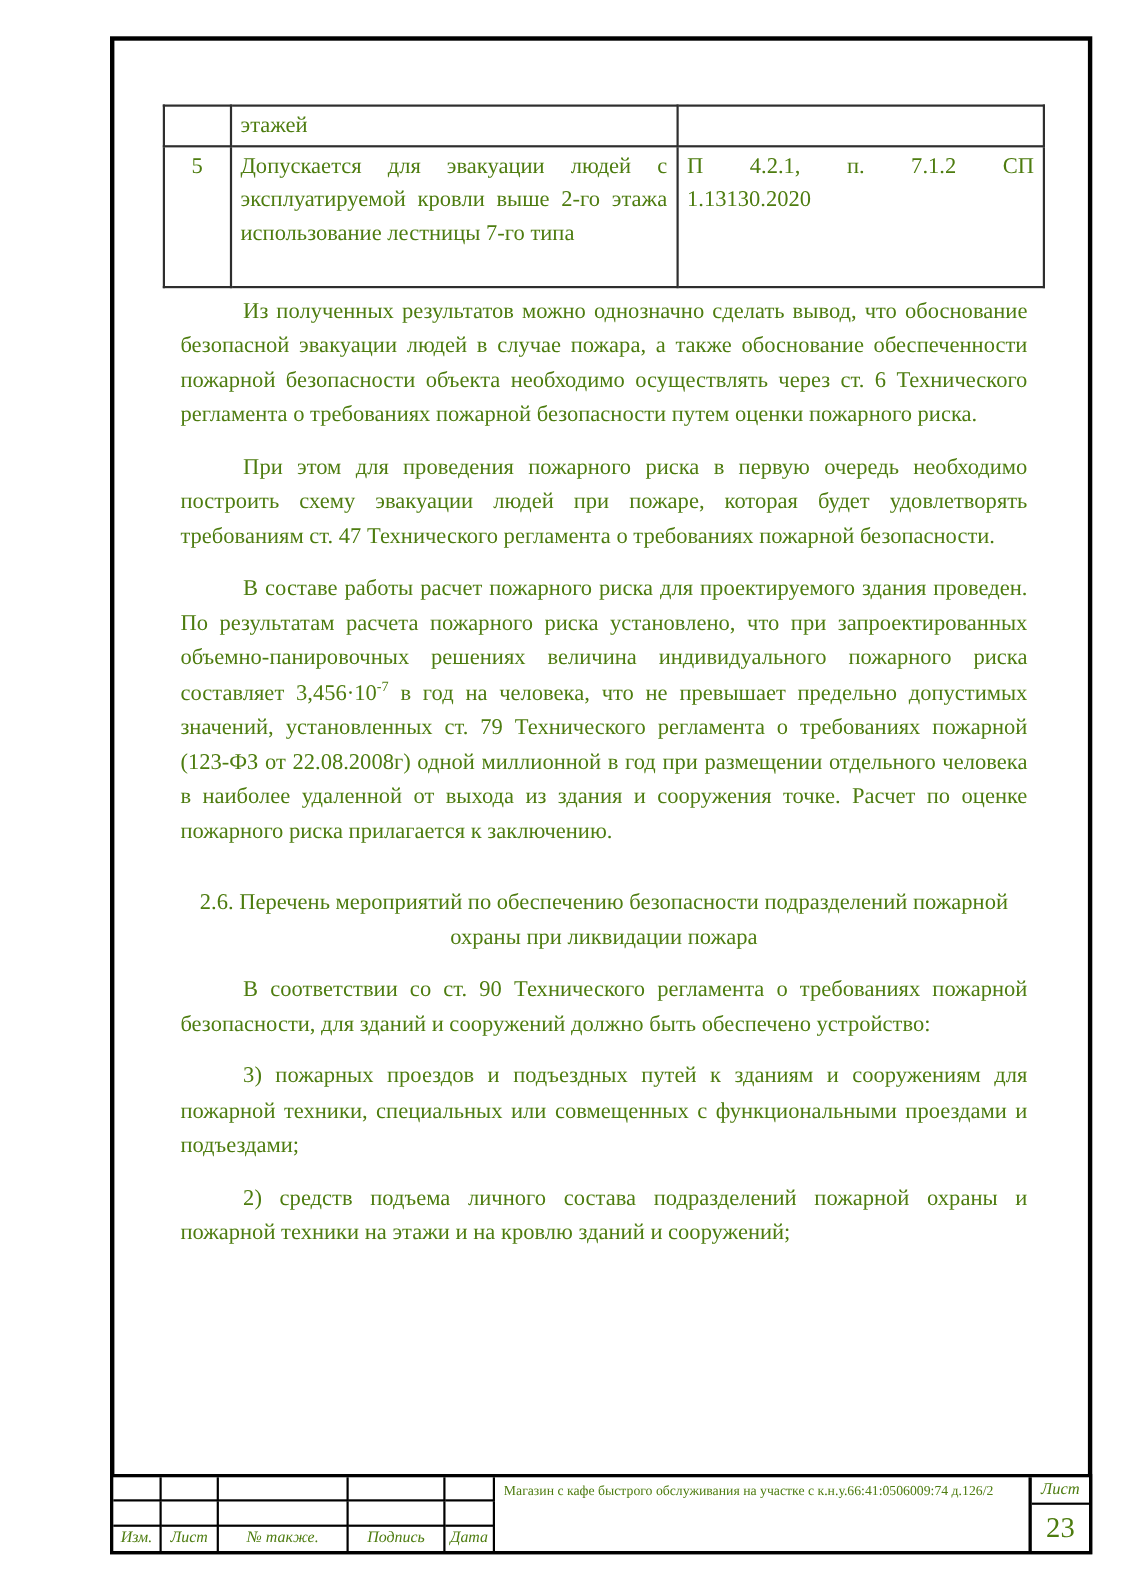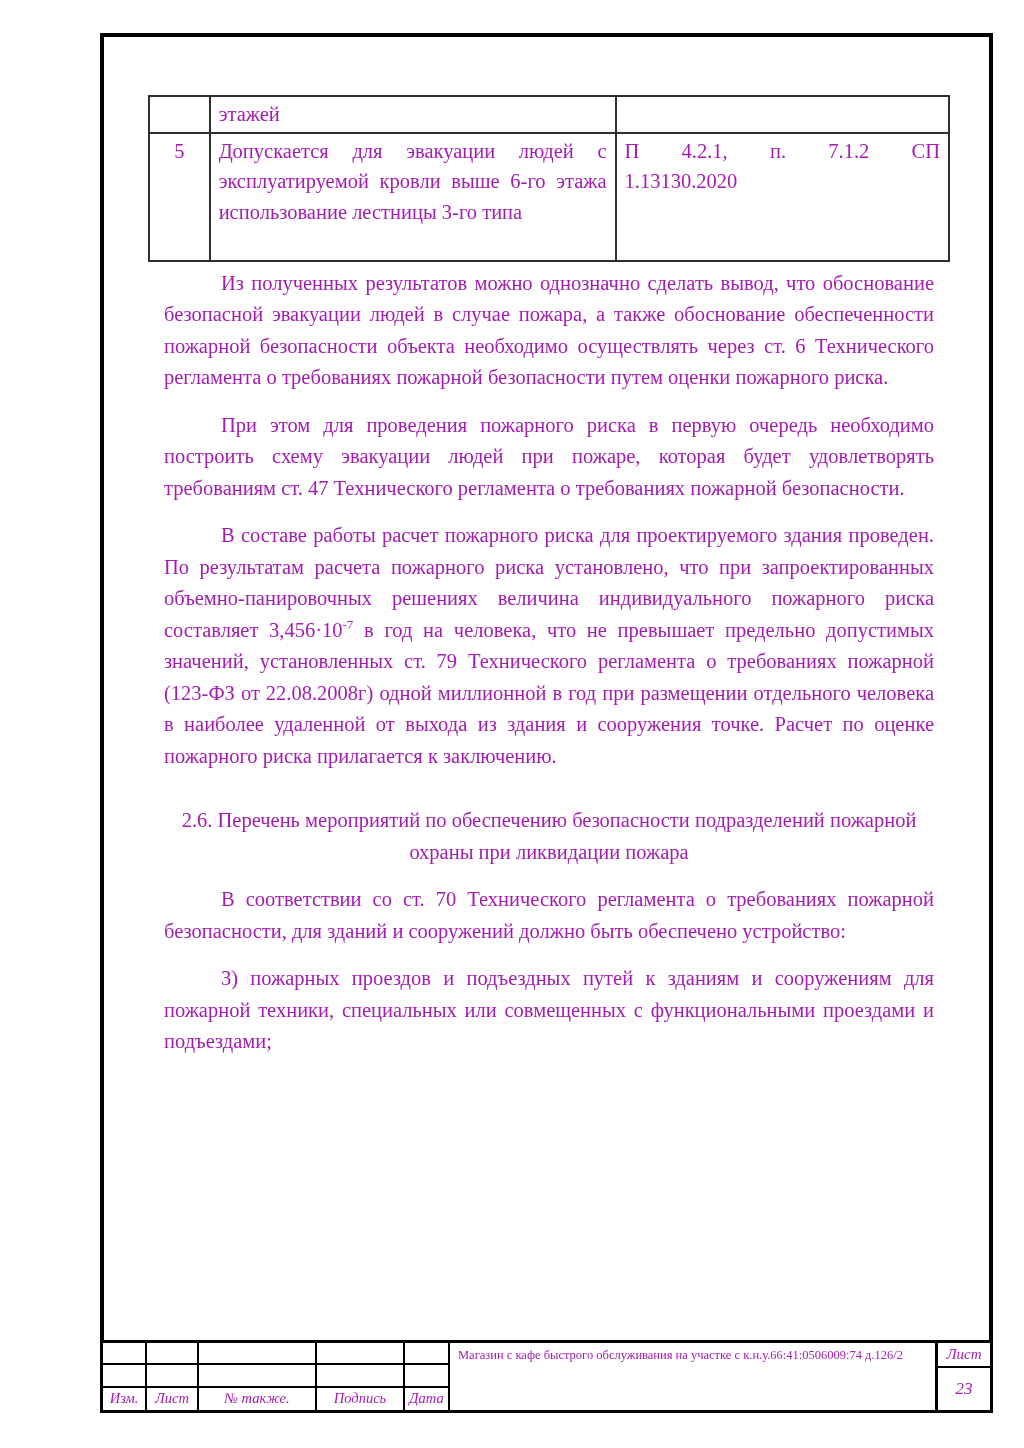--- a/index.html
+++ b/index.html
@@ -1,21 +1,21 @@
 <!DOCTYPE html>
 <html><head>
 <meta charset="utf-8">
 <style>
   html,body{margin:0;padding:0;}
   .page{
     position:relative;
     width:1024px;height:1448px;
     background:#ffffff;
     font-family:"Liberation Serif", serif;
-    color:#a21caf;
+    color:#4d7c0f;
     overflow:hidden;
   }
   .frame{
     position:absolute;left:100px;top:33px;
     width:893px;height:1380px;
     border:4px solid #000;
     box-sizing:border-box;
   }
   .content{
     position:absolute;left:148px;top:95px;width:802px;
@@ -99,59 +99,60 @@
   }
   .tb-sheet-label{
     height:23px;flex:0 0 23px;
     border-bottom:2px solid #000;
     display:flex;align-items:center;justify-content:center;
     font-style:italic;font-size:15px;
   }
   .tb-sheet-number{
     flex:1 1 auto;
     display:flex;align-items:center;justify-content:center;
-    font-style:italic;font-size:17px;
+    font-size:26px;
   }
 </style>
 </head>
 <body>
 
 <div class="page">
 
   <div class="frame"></div>
 
   <div class="content">
 
     <table class="reqtable">
       <tbody>
           <tr class="trow-cont">
         <td class="c-num"></td>
         <td class="c-text">этажей</td>
         <td class="c-ref"></td>
       </tr>
       <tr class="trow-main">
         <td class="c-num">5</td>
-        <td class="c-text">Допускается для эвакуации людей с эксплуатируемой кровли выше 6-го этажа использование лестницы 3-го типа</td>
+        <td class="c-text">Допускается для эвакуации людей с эксплуатируемой кровли выше 2-го этажа использование лестницы 7-го типа</td>
         <td class="c-ref">П 4.2.1, п. 7.1.2 СП 1.13130.2020</td>
       </tr>
     </tbody>
       </table>
 
     <p class="para first">Из полученных результатов можно однозначно сделать вывод, что обоснование безопасной эвакуации людей в случае пожара, а также обоснование обеспеченности пожарной безопасности объекта необходимо осуществлять через ст. 6 Технического регламента о требованиях пожарной безопасности путем оценки пожарного риска.</p>
 
     <p class="para">При этом для проведения пожарного риска в первую очередь необходимо построить схему эвакуации людей при пожаре, которая будет удовлетворять требованиям ст. 47 Технического регламента о требованиях пожарной безопасности.</p>
 
     <p class="para"><span>В составе работы расчет пожарного риска для проектируемого здания проведен. По результатам расчета пожарного риска установлено, что при запроектированных объемно-панировочных решениях величина индивидуального пожарного риска составляет 3,456·10</span><sup class="exp">-7</sup><span> в год на человека, что не превышает предельно допустимых значений, установленных ст. 79 Технического регламента о требованиях пожарной (123-ФЗ от 22.08.2008г) одной миллионной в год при размещении отдельного человека в наиболее удаленной от выхода из здания и сооружения точке. Расчет по оценке пожарного риска прилагается к заключению.</span></p>
 
     <p class="para section-heading">2.6. Перечень мероприятий по обеспечению безопасности подразделений пожарной охраны при ликвидации пожара</p>
 
-    <p class="para">В соответствии со ст. 70 Технического регламента о требованиях пожарной безопасности, для зданий и сооружений должно быть обеспечено устройство:</p>
+    <p class="para">В соответствии со ст. 90 Технического регламента о требованиях пожарной безопасности, для зданий и сооружений должно быть обеспечено устройство:</p>
 
     <p class="para">3) пожарных проездов и подъездных путей к зданиям и сооружениям для пожарной техники, специальных или совмещенных с функциональными проездами и подъездами;</p>
 
+    <p class="para">2) средств подъема личного состава подразделений пожарной охраны и пожарной техники на этажи и на кровлю зданий и сооружений;</p>
 
   </div>
 
   <div class="titleblock">
 
     <div class="tb-left">
       <div class="tb-cell"></div>
       <div class="tb-cell"></div>
       <div class="tb-cell"></div>
       <div class="tb-cell"></div>

